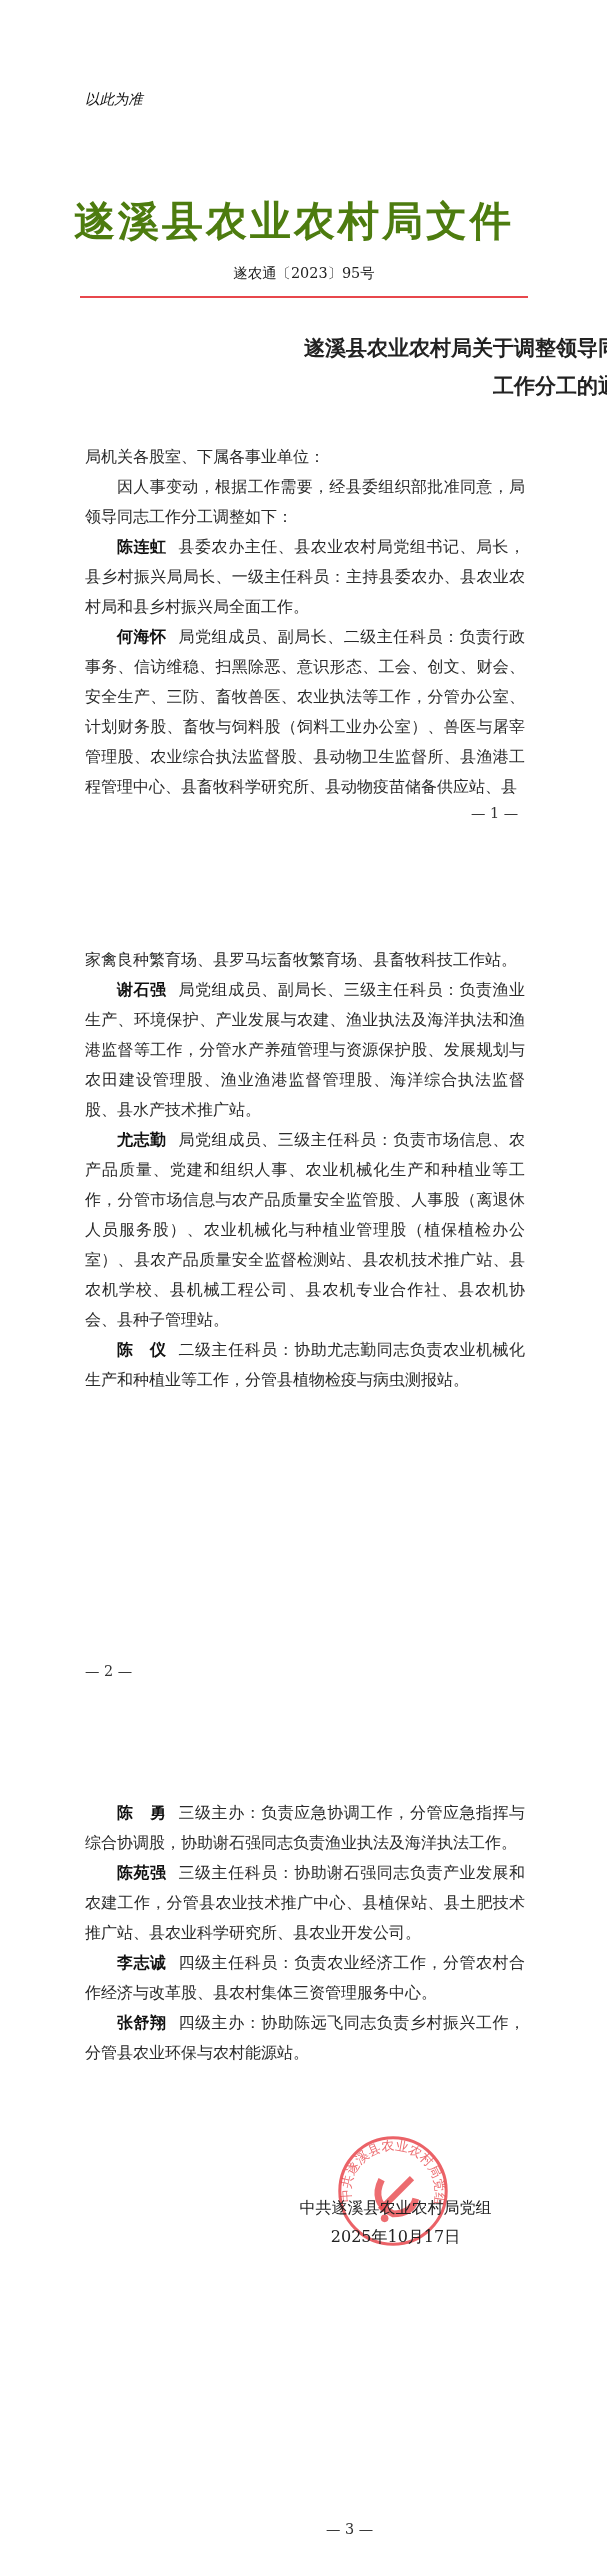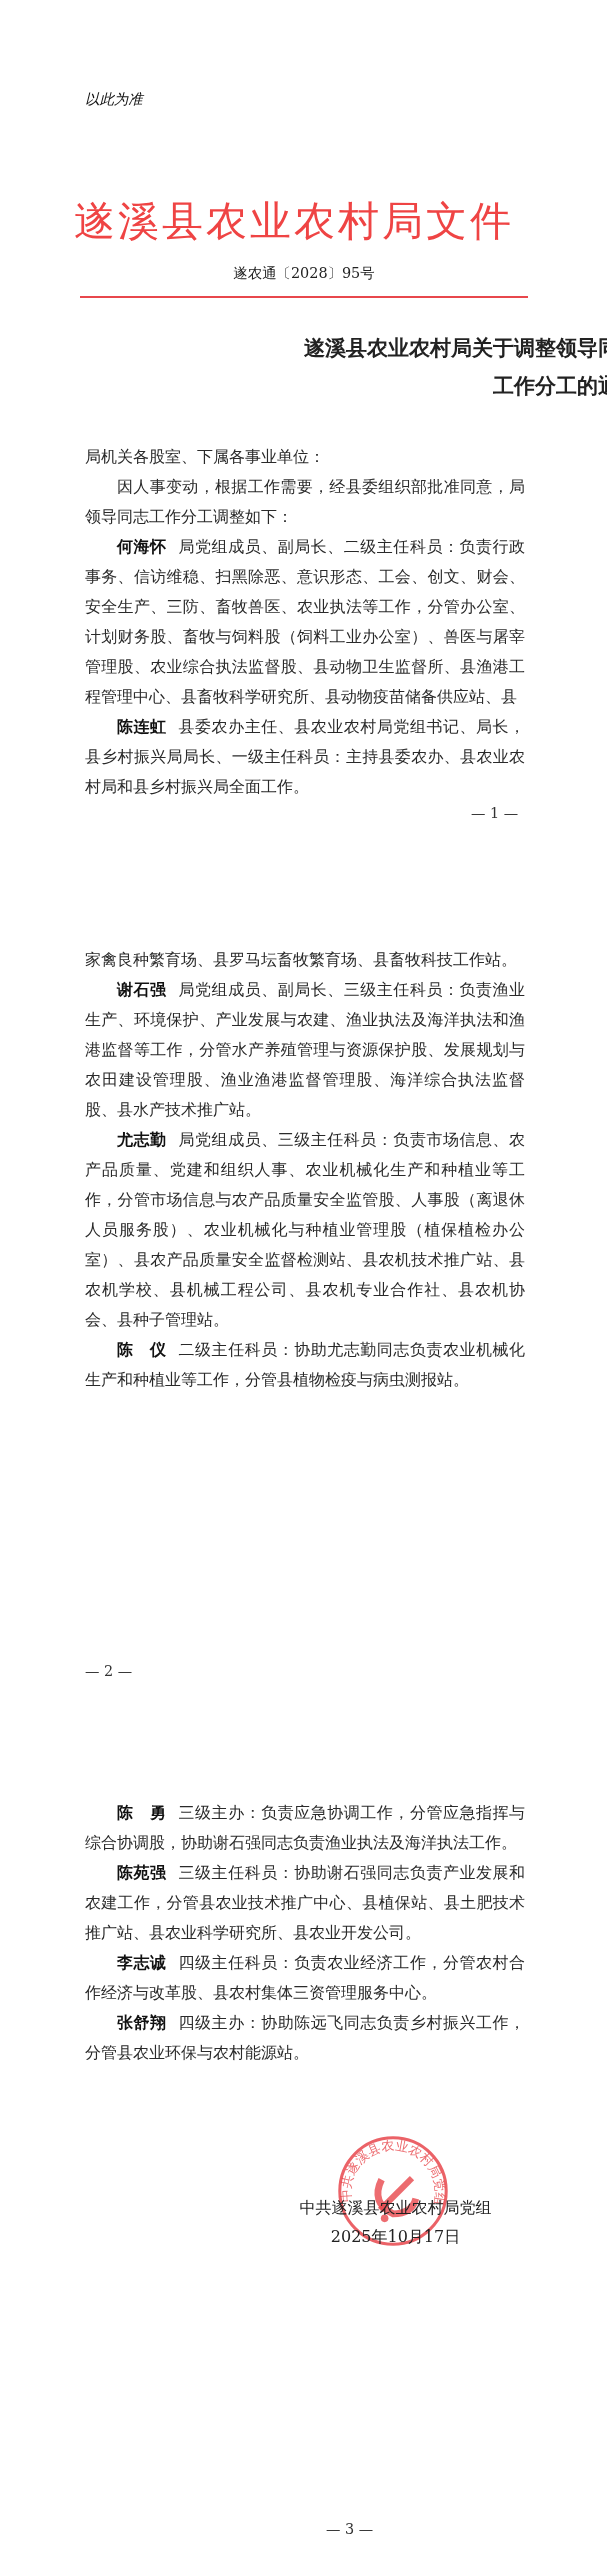--- a/index.html
+++ b/index.html
@@ -1,51 +1,51 @@
 <!DOCTYPE html>
 <html style="font-size:12px"><head>
 <meta charset="utf-8">
 <style>
   html, body { margin: 0; padding: 0; background: #ffffff; }
   body { width: 608px; height: 2576px; position: relative; overflow: hidden;
          font-family: "DejaVu Serif", "Liberation Serif", serif; color: #222; }
   .abs { position: absolute; }
   .note { left: 85px; top: 90px; font-family: "DejaVu Sans", sans-serif; font-size: 14.4px; color: #111; font-style: italic; }
   .masthead { left: 0; width: 588px; top: 194px; text-align: center; font-family: "DejaVu Serif", serif;
-              font-weight: normal; font-size: 41px; letter-spacing: 3px; color: #ef4444; }
+              font-weight: bold; font-size: 41px; letter-spacing: 3px; color: #4d7c0f; }
   .docno { left: 0; width: 608px; top: 264px; text-align: center; font-size: 14.4px; color: #222; }
   .redline { left: 80px; width: 448px; top: 296px; height: 2.3px; background: #e8474c; }
   .title { left: 0; width: 608px; text-align: right; font-weight: bold; font-size: 21px; color: #222; margin-left: 32px; }
   .t1 { top: 334px; } .t2 { top: 372px; }
   .page-body { left: 85px; width: 440px; font-size: 16px; line-height: 30px; color: #2a2a2a; text-align: justify; }
   .page-body p { margin: 0; }
   .indent { text-indent: 32px; }
   .name { font-weight: bold; font-family: "DejaVu Sans", sans-serif; margin-right: 12px; color: #111; }
   .pno { font-size: 14.4px; color: #333; }
   .pno1 { left: 471px; top: 805px; }
   .pno2 { left: 85px; top: 1663px; }
   .pno3 { left: 0; width: 608px; text-align: center; top: 2521px; padding-left: 91px; box-sizing: border-box; }
   .sig { left: 251px; width: 289px; text-align: center; font-size: 16px; color: #222; line-height: 29px; }
   .seal { left: 336px; top: 2134px; width: 114px; height: 114px; }
 </style>
 </head>
 <body>
 
 <div class="abs note">以此为准</div>
 <div class="abs masthead">遂溪县农业农村局文件</div>
-<div class="abs docno">遂农通〔2028〕95号</div>
+<div class="abs docno">遂农通〔2023〕95号</div>
 <div class="abs redline"></div>
 <div class="abs title t1">遂溪县农业农村局关于调整领导同志</div>
 <div class="abs title t2">工作分工的通知</div>
 
 <div class="abs page-body" style="top:442px;">
   <p>局机关各股室、下属各事业单位：</p>
   <p class="indent">因人事变动，根据工作需要，经县委组织部批准同意，局领导同志工作分工调整如下：</p>
+  <p class="indent"><span class="name">陈连虹</span><span>县委农办主任、县农业农村局党组书记、局长，县乡村振兴局局长、一级主任科员：主持县委农办、县农业农村局和县乡村振兴局全面工作。</span></p>
   <p class="indent"><span class="name">何海怀</span><span>局党组成员、副局长、二级主任科员：负责行政事务、信访维稳、扫黑除恶、意识形态、工会、创文、财会、安全生产、三防、畜牧兽医、农业执法等工作，分管办公室、计划财务股、畜牧与饲料股（饲料工业办公室）、兽医与屠宰管理股、农业综合执法监督股、县动物卫生监督所、县渔港工程管理中心、县畜牧科学研究所、县动物疫苗储备供应站、县</span></p>
-  <p class="indent"><span class="name">陈连虹</span><span>县委农办主任、县农业农村局党组书记、局长，县乡村振兴局局长、一级主任科员：主持县委农办、县农业农村局和县乡村振兴局全面工作。</span></p>
 </div>
 <div class="abs pno pno1">— 1 —</div>
 
 <div class="abs page-body" style="top:945px;">
   <p>家禽良种繁育场、县罗马坛畜牧繁育场、县畜牧科技工作站。</p>
   <p class="indent"><span class="name">谢石强</span><span>局党组成员、副局长、三级主任科员：负责渔业生产、环境保护、产业发展与农建、渔业执法及海洋执法和渔港监督等工作，分管水产养殖管理与资源保护股、发展规划与农田建设管理股、渔业渔港监督管理股、海洋综合执法监督股、县水产技术推广站。</span></p>
   <p class="indent"><span class="name">尤志勤</span><span>局党组成员、三级主任科员：负责市场信息、农产品质量、党建和组织人事、农业机械化生产和种植业等工作，分管市场信息与农产品质量安全监管股、人事股（离退休人员服务股）、农业机械化与种植业管理股（植保植检办公室）、县农产品质量安全监督检测站、县农机技术推广站、县农机学校、县机械工程公司、县农机专业合作社、县农机协会、县种子管理站。</span></p>
   <p class="indent"><span class="name">陈　仪</span><span>二级主任科员：协助尤志勤同志负责农业机械化生产和种植业等工作，分管县植物检疫与病虫测报站。</span></p>
 </div>
 <div class="abs pno pno2">— 2 —</div>

